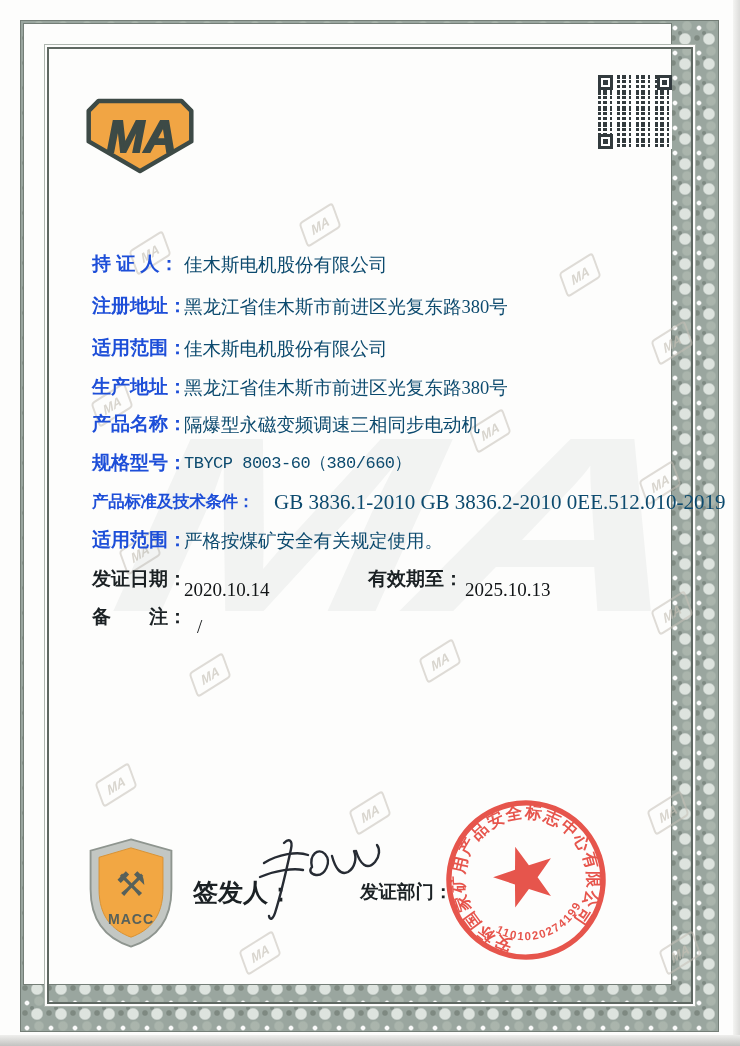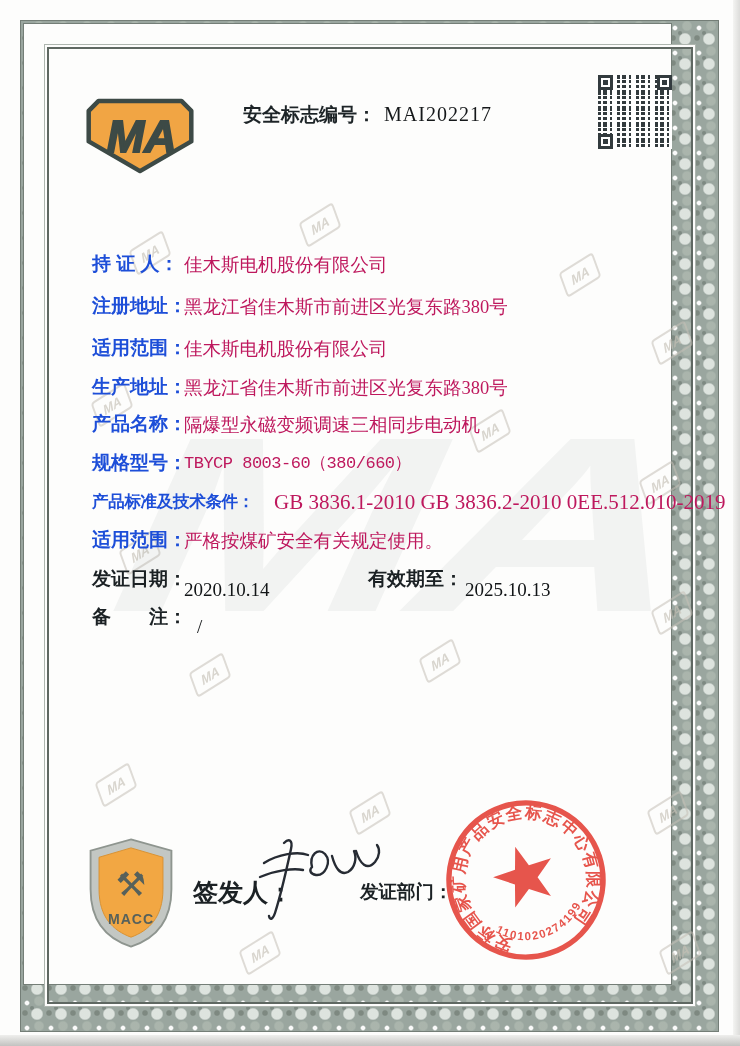--- a/index.html
+++ b/index.html
@@ -44,21 +44,21 @@
       repeating-linear-gradient(0deg,#fff 0 2px,rgba(255,255,255,0) 2px 5px,#fff 5px 6px,rgba(255,255,255,0) 6px 11px,#fff 11px 13px,rgba(255,255,255,0) 13px 16px),
       repeating-linear-gradient(90deg,#333b3e 0 3px,#fff 3px 5px,#333b3e 5px 9px,#fff 9px 12px,#333b3e 12px 14px,#fff 14px 19px);}
   .qf{position:absolute;width:15px;height:15px;border:3px solid #333b3e;background:#fff;box-sizing:border-box;}
   .qf::after{content:"";position:absolute;left:2px;top:2px;width:5px;height:5px;background:#333b3e;}
   .qf.tl{left:0;top:0}.qf.tr{right:0;top:0}.qf.bl{left:0;bottom:0}
   .title{left:48px;top:161px;width:642px;text-align:center;font-size:44px;font-weight:900;
     color:#2d3b38;letter-spacing:6px;font-family:"Liberation Serif",serif;}
   
   .row{left:0;top:0;white-space:nowrap;}
   .row .lab{position:absolute;left:92px;font-size:19px;font-weight:700;color:#1d4ed8;}
-  .row .val{position:absolute;left:184px;font-size:18.5px;color:#be185d;
+  .row .val{position:absolute;left:184px;font-size:18.5px;color:#0c4a6e;
     font-family:"Liberation Serif",serif;}
   .row.std .lab{font-size:16.5px;letter-spacing:-.3px;}
   .row.std .val{left:248px;font-size:21px;white-space:nowrap;margin-left:26px;}
   .val.mono{font-family:"Liberation Mono",monospace;font-size:17px;letter-spacing:-0.5px;}
   .lab2{position:absolute;font-size:19px;font-weight:700;color:#1b2124;}
   .val2{position:absolute;font-size:19px;color:#121517;font-family:"Liberation Serif",serif;margin-top:12px;}
   
   .statement{left:76px;top:702px;width:598px;font-size:17.5px;line-height:33px;
     color:#17191b;text-align:justify;text-indent:2em;
     font-family:"Liberation Serif",serif;}
@@ -93,23 +93,20 @@
   <div class="ghost" style="left:648px;top:800px">MA</div>
   <div class="ghost" style="left:240px;top:940px">MA</div>
   <div class="ghost" style="left:660px;top:940px">MA</div>
   <div class="bigwm">MA</div>
 
   <svg class="z malogo" viewBox="0 0 120 84">
     <polygon points="14,3 106,3 117,14 117,48 60,81 3,48 3,14" fill="#F1A544" stroke="#3D4A46" stroke-width="5" stroke-linejoin="round"></polygon>
     <text x="62" y="60" font-size="50" font-weight="900" font-style="italic" text-anchor="middle" fill="#3D4A46" stroke="#3D4A46" stroke-width="2" font-family="'Liberation Sans',sans-serif">MA</text>
   </svg>
 
-  <div class="z certline">
-    <span class="lab">安全标志编号：</span><span class="val">MAI202217</span>
-  </div>
 
   <div class="z qr">
     <div class="qf tl"></div>
     <div class="qf tr"></div>
     <div class="qf bl"></div>
   </div>
 
 
   <div class="z row" style="top:251px">
     <span class="lab" style="top:0">持 证 人：</span>

